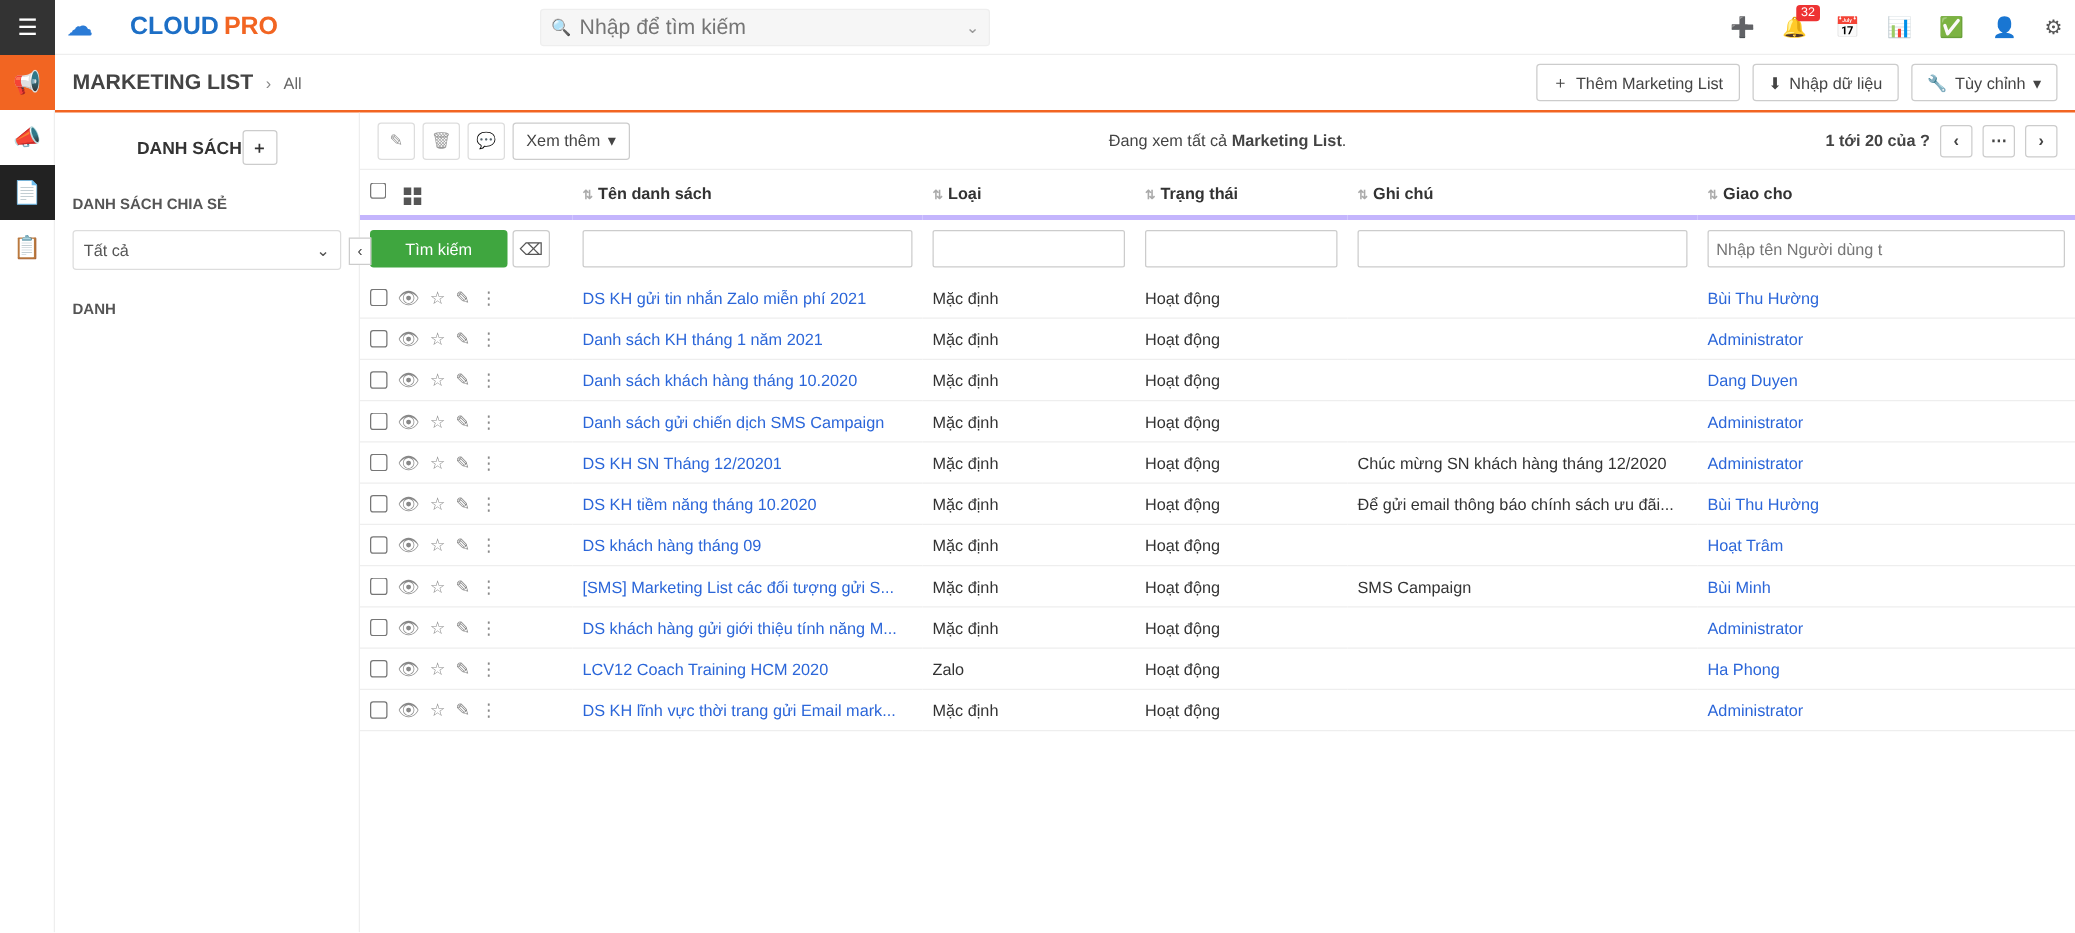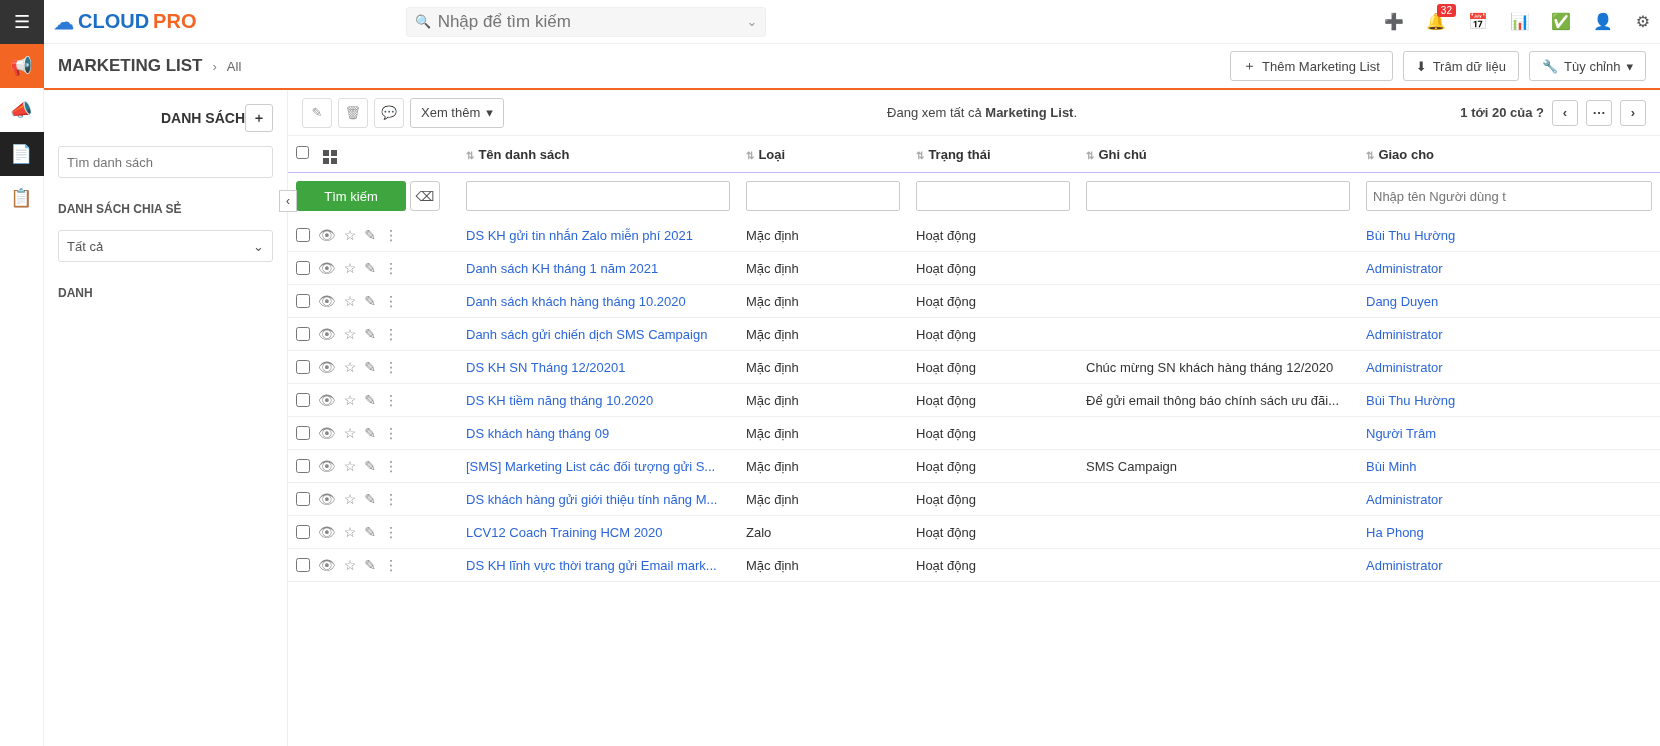--- a/index.html
+++ b/index.html
@@ -12,61 +12,61 @@
 .vnav .item.hamburger { background: #333; color: #fff; }
 .vnav .item.active { background: #f26522; color: #fff; }
 .vnav .item.dark { background: #222; color: #fff; }
 
 
 .main { flex: 1; display: flex; flex-direction: column; }
 
 
 .topbar { height: 44px; display: flex; align-items: center; padding: 0 10px; border-bottom: 1px solid #eee; gap: 10px; }
 .logo { display: flex; align-items: center; gap: 4px; font-weight: bold; font-size: 20px; color: #2b7bd6; }
-.logo .cloud { color: #1d6fc6; }
+.logo .cloud { color: #1d6fc6; margin-left: 26px; }
 .logo .pro { color: #f26522; }
 .searchbox { margin-left: 200px; width: 360px; height: 30px; background: #f6f6f6; border: 1px solid #eee; border-radius: 3px; display: flex; align-items: center; padding: 0 8px; color: #999; gap: 6px; }
 .searchbox input { border: none; background: transparent; flex: 1; outline: none; font-size: 17px; }
 .topbar .spacer { flex: 1; }
 .topicons { display: flex; align-items: center; gap: 22px; color: #555; font-size: 16px; }
 .bell-wrap { position: relative; }
 .badge { position: absolute; top: -8px; right: -10px; background: #e33; color: #fff; font-size: 10px; padding: 1px 4px; border-radius: 3px; }
 
 
 .crumbbar { height: 46px; border-bottom: 2px solid #f26522; display: flex; align-items: center; padding: 0 14px; gap: 10px; }
 .crumb-title { font-size: 17px; font-weight: bold; color: #444; }
 .crumb-sep { color: #888; }
 .crumb-sub { color: #666; }
 .crumbbar .spacer { flex: 1; }
 .btn { display: inline-flex; align-items: center; gap: 6px; height: 30px; padding: 0 12px; background: #fff; border: 1px solid #ccc; border-radius: 3px; color: #444; cursor: pointer; font-size: 13px; }
 
 
 .body { flex: 1; display: flex; overflow: hidden; }
 .sidebar { width: 244px; border-right: 1px solid #eee; padding: 14px 14px; display: flex; flex-direction: column; gap: 14px; position: relative; }
-.sidehead { display: flex; align-items: center; justify-content: flex-end; }
+.sidehead { display: flex; align-items: center; justify-content: center; }
 .sidehead h3 { font-size: 14px; font-weight: bold; color: #333; }
 .addbtn { width: 28px; height: 28px; border: 1px solid #ccc; border-radius: 3px; display: flex; align-items: center; justify-content: center; cursor: pointer; font-weight: bold; }
 .side-search { height: 32px; border: 1px solid #ddd; border-radius: 3px; padding: 0 8px; font-size: 13px; }
 .side-sub { font-size: 12px; font-weight: bold; color: #555; margin-top: 10px; }
 .side-select { height: 32px; border: 1px solid #ddd; border-radius: 3px; padding: 0 8px; display: flex; align-items: center; justify-content: space-between; cursor: pointer; color: #555; }
 .collapse-handle { position: absolute; right: -10px; top: 100px; width: 18px; height: 22px; background: #fff; border: 1px solid #ccc; display: flex; align-items: center; justify-content: center; cursor: pointer; font-size: 12px; color: #444; }
 
 .content { flex: 1; display: flex; flex-direction: column; overflow: auto; }
 .toolbar { height: 46px; display: flex; align-items: center; padding: 0 14px; gap: 6px; border-bottom: 1px solid #eee; }
 .icon-btn { width: 30px; height: 30px; border: 1px solid #ddd; border-radius: 3px; display: flex; align-items: center; justify-content: center; color: #999; cursor: pointer; background: #fff; }
 .dropdown { height: 30px; padding: 0 10px; border: 1px solid #ccc; border-radius: 3px; display: inline-flex; align-items: center; gap: 6px; cursor: pointer; background: #fff; color: #444; }
 .viewing { flex: 1; text-align: center; color: #444; }
 .viewing b { font-weight: bold; }
 .pager { display: flex; align-items: center; gap: 8px; color: #444; font-weight: bold; }
 .pager .sq { width: 26px; height: 26px; border: 1px solid #ccc; border-radius: 3px; display: flex; align-items: center; justify-content: center; cursor: pointer; background: #fff; }
 
 
 table { width: 100%; border-collapse: collapse; }
 th, td { text-align: left; padding: 8px 8px; vertical-align: middle; }
-thead th { border-bottom: 1px solid #c4b5fd; font-weight: bold; font-size: 13px; color: #333; }
+thead th { border-bottom: 4px solid #c4b5fd; font-weight: bold; font-size: 13px; color: #333; }
 .sort { color: #aaa; font-size: 10px; margin-right: 4px; }
 tbody tr { border-bottom: 1px solid #eee; }
 .rowicons { display: flex; align-items: center; gap: 8px; color: #888; font-size: 14px; }
 .rowicons .cb { width: 14px; height: 14px; }
 .link { color: #2b66d9; cursor: pointer; }
 .filter-row td { padding: 8px 8px; }
 .filter-row input { width: 100%; height: 30px; border: 1px solid #ccc; border-radius: 2px; padding: 0 6px; font-size: 13px; }
 .search-btn { background: #3fa63f; color: #fff; border: none; height: 30px; width: 110px; border-radius: 3px; cursor: pointer; font-size: 13px; }
 .clear-btn { width: 30px; height: 30px; border: 1px solid #ccc; border-radius: 3px; background: #fff; cursor: pointer; margin-left: 4px; display:inline-flex;align-items:center;justify-content:center;color:#555; }
 .col-check { width: 170px; }
@@ -119,37 +119,36 @@
       <span class="crumb-title">MARKETING LIST</span>
       <span class="crumb-sep">›</span>
       <span class="crumb-sub">All</span>
       <div class="spacer"></div>
       <button class="btn">
           <span>＋</span>
           <span>Thêm Marketing List</span>
         </button>
       <button class="btn">
           <span>⬇</span>
-          <span>Trâm dữ liệu</span>
+          <span>Nhập dữ liệu</span>
         </button>
       <button class="btn">
           <span>🔧</span>
           <span>Tùy chỉnh</span>
           <span> ▾</span>
         </button>
     </div>
 
     <div class="body">
 
       <div class="sidebar">
         <div class="sidehead">
           <h3>DANH SÁCH</h3>
           <div class="addbtn">＋</div>
         </div>
-        <input class="side-search" placeholder="Tìm danh sách" style="">
         <div class="side-sub">DANH SÁCH CHIA SẺ</div>
         <div class="side-select">
           <span>Tất cả</span>
           <span>⌄</span>
         </div>
         <div class="side-sub">DANH</div>
         <div class="collapse-handle">‹</div>
       </div>
 
       <div class="content">
@@ -313,21 +312,21 @@
                     <span>👁</span>
                     <span>☆</span>
                     <span>✎</span>
                     <span>⋮</span>
                   </div>
                 </td>
                 <td><span class="link">DS khách hàng tháng 09</span></td>
                 <td>Mặc định</td>
                 <td>Hoạt động</td>
                 <td></td>
-                <td><span class="link">Người Trâm</span></td>
+                <td><span class="link">Hoạt Trâm</span></td>
               </tr>
               <tr>
                 <td>
                   <div class="rowicons">
                     <input type="checkbox" class="cb" style="">
                     <span>👁</span>
                     <span>☆</span>
                     <span>✎</span>
                     <span>⋮</span>
                   </div>

